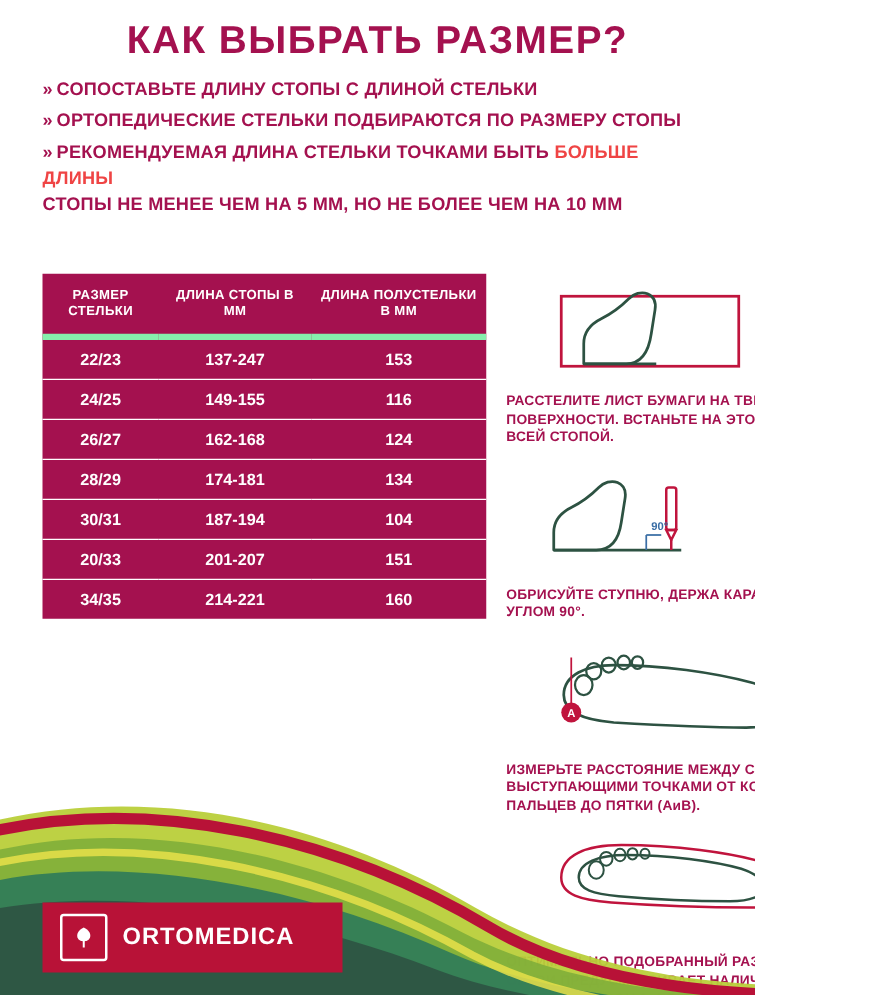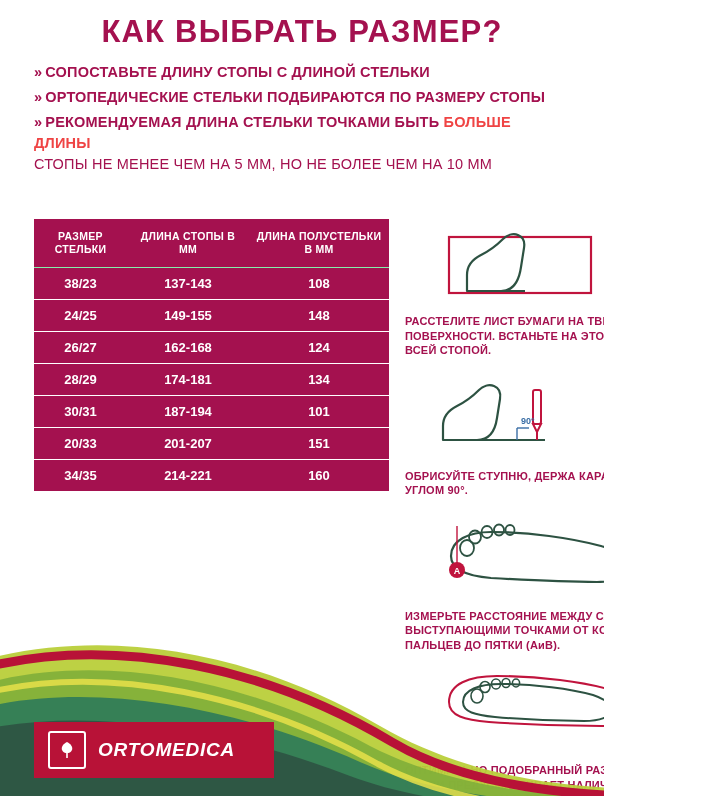--- a/index.html
+++ b/index.html
@@ -44,21 +44,21 @@
   }
   .bullet .chev {
     color: #a4114f;
     margin-right: 3px;
   }
   .bullet .hl {
     color: #ef4444;
   }
   .bullet-cont {
     font-size: 14.5px;
-    font-weight: normal;
+    font-weight: bold;
     color: #a4114f;
     letter-spacing: 0.2px;
     line-height: 21px;
   }
 
   
   .main {
     position: relative;
     display: flex;
     margin-top: 44px;
@@ -75,21 +75,21 @@
     color: #ffffff;
     table-layout: fixed;
   }
   table.size-table th {
     font-size: 10.5px;
     font-weight: bold;
     padding: 11px 4px 11px 4px;
     text-align: center;
     letter-spacing: 0.3px;
     line-height: 13px;
-    border-bottom: 1px solid #86efac;
+    border-bottom: 5px solid #86efac;
     color: #ffffff;
   }
   table.size-table td {
     font-size: 13px;
     font-weight: bold;
     text-align: center;
     padding: 8px 4px;
     border-bottom: 1px solid #ffffff;
     color: #ffffff;
   }
@@ -126,21 +126,20 @@
     position: absolute;
     left: 34px;
     bottom: 18px;
     width: 240px;
     height: 56px;
     background: #b81237;
     display: flex;
     align-items: center;
     padding-left: 14px;
     box-sizing: border-box;
-    font-style: italic;
   }
   .logo-mark {
     width: 34px;
     height: 34px;
     border: 2px solid #ffffff;
     border-radius: 3px;
     display: flex;
     align-items: center;
     justify-content: center;
     margin-right: 12px;
@@ -184,43 +183,43 @@
           </colgroup>
         <thead>
           <tr>
             <th>РАЗМЕР СТЕЛЬКИ</th>
             <th>ДЛИНА СТОПЫ В ММ</th>
             <th>ДЛИНА ПОЛУСТЕЛЬКИ В ММ</th>
           </tr>
         </thead>
         <tbody>
           <tr>
-            <td>38/23</td>
-            <td>137-143</td>
-            <td>108</td>
+            <td>22/23</td>
+            <td>137-247</td>
+            <td>153</td>
           </tr>
           <tr>
             <td>24/25</td>
             <td>149-155</td>
-            <td>148</td>
+            <td>116</td>
           </tr>
           <tr>
             <td>26/27</td>
             <td>162-168</td>
             <td>124</td>
           </tr>
           <tr>
             <td>28/29</td>
             <td>174-181</td>
             <td>134</td>
           </tr>
           <tr>
             <td>30/31</td>
             <td>187-194</td>
-            <td>101</td>
+            <td>104</td>
           </tr>
           <tr>
             <td>20/33</td>
             <td>201-207</td>
             <td>151</td>
           </tr>
           <tr>
             <td>34/35</td>
             <td>214-221</td>
             <td>160</td>

